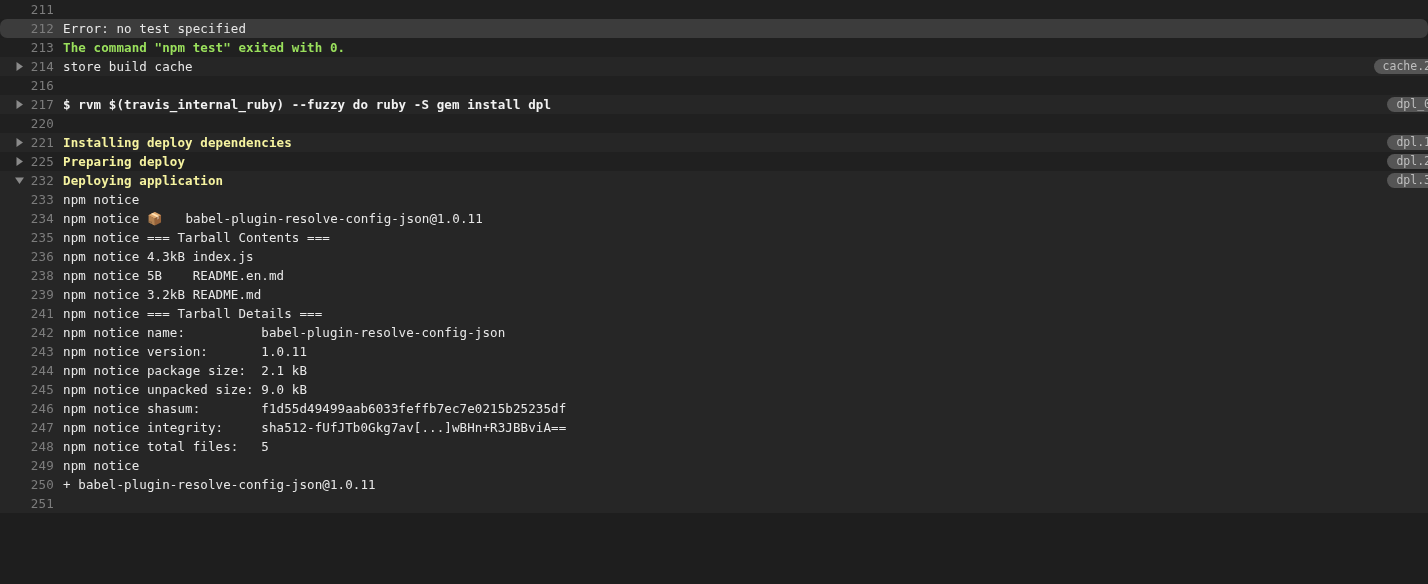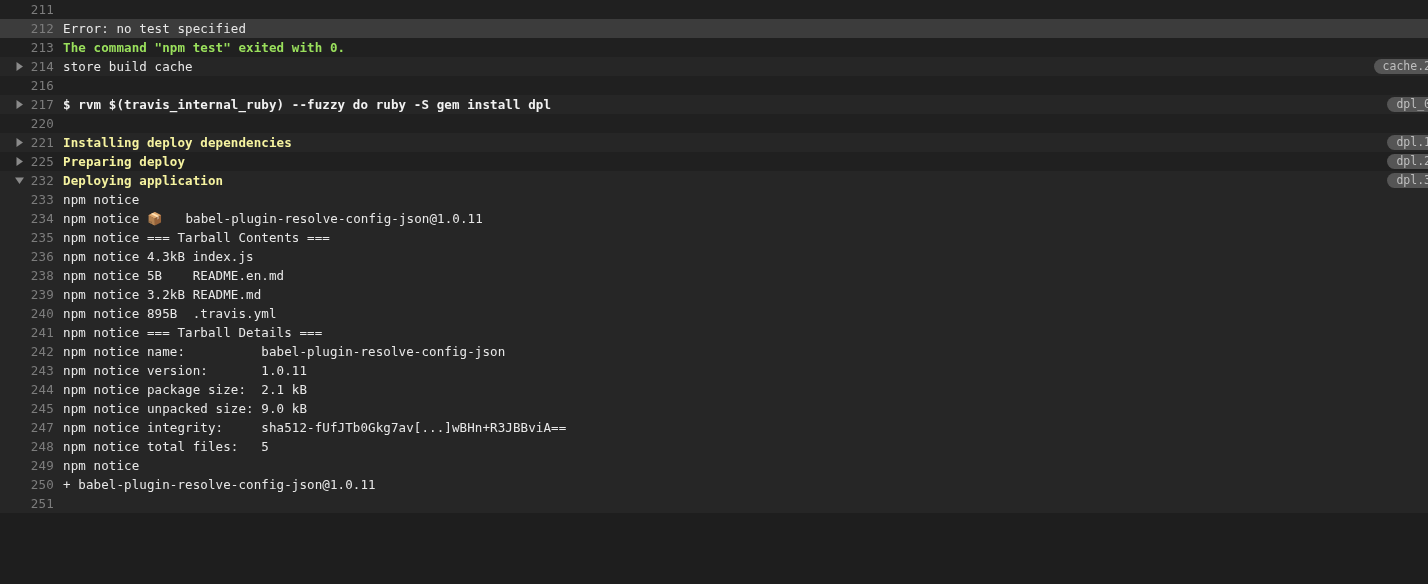--- a/index.html
+++ b/index.html
@@ -28,20 +28,21 @@
     line-height: 19px;
     white-space: pre;
     background: #202020;
     font-size: 12.5px;
   }
   .log-line.alt {
     background: #262626;
   }
   .log-line.highlight {
     background: #3c3c3c;
+    border-radius: 7px;
   }
 
   .fold-toggle {
     position: absolute;
     left: 11px;
     top: 0;
     width: 16px;
     height: 19px;
     display: flex;
     align-items: center;
@@ -114,24 +115,24 @@
         </svg></span><span class="line-no">225</span><span class="line-text yellow">Preparing deploy</span><span class="tag">dpl.2</span></div>
     <div class="log-line alt"><span class="fold-toggle"><svg width="9" height="9" viewBox="0 0 9 9">
           <polygon class="tri" points="0,1.5 9,1.5 4.5,8"></polygon>
         </svg></span><span class="line-no">232</span><span class="line-text yellow">Deploying application</span><span class="tag">dpl.3</span></div>
     <div class="log-line alt"><span class="line-no">233</span><span class="line-text">npm notice</span></div>
     <div class="log-line alt"><span class="line-no">234</span><span class="line-text">npm notice 📦   babel-plugin-resolve-config-json@1.0.11</span></div>
     <div class="log-line alt"><span class="line-no">235</span><span class="line-text">npm notice === Tarball Contents ===</span></div>
     <div class="log-line alt"><span class="line-no">236</span><span class="line-text">npm notice 4.3kB index.js</span></div>
     <div class="log-line alt"><span class="line-no">238</span><span class="line-text">npm notice 5B    README.en.md</span></div>
     <div class="log-line alt"><span class="line-no">239</span><span class="line-text">npm notice 3.2kB README.md</span></div>
-    <div class="log-line alt"><span class="line-no">240</span><span class="line-text">npm notice 895B  .travis.yml</span></div>
     <div class="log-line alt"><span class="line-no">241</span><span class="line-text">npm notice === Tarball Details ===</span></div>
     <div class="log-line alt"><span class="line-no">242</span><span class="line-text">npm notice name:          babel-plugin-resolve-config-json</span></div>
     <div class="log-line alt"><span class="line-no">243</span><span class="line-text">npm notice version:       1.0.11</span></div>
     <div class="log-line alt"><span class="line-no">244</span><span class="line-text">npm notice package size:  2.1 kB</span></div>
     <div class="log-line alt"><span class="line-no">245</span><span class="line-text">npm notice unpacked size: 9.0 kB</span></div>
+    <div class="log-line alt"><span class="line-no">246</span><span class="line-text">npm notice shasum:        f1d55d49499aab6033feffb7ec7e0215b25235df</span></div>
     <div class="log-line alt"><span class="line-no">247</span><span class="line-text">npm notice integrity:     sha512-fUfJTb0Gkg7av[...]wBHn+R3JBBviA==</span></div>
     <div class="log-line alt"><span class="line-no">248</span><span class="line-text">npm notice total files:   5</span></div>
     <div class="log-line alt"><span class="line-no">249</span><span class="line-text">npm notice</span></div>
     <div class="log-line alt"><span class="line-no">250</span><span class="line-text">+ babel-plugin-resolve-config-json@1.0.11</span></div>
     <div class="log-line alt"><span class="line-no">251</span><span class="line-text"></span></div>
   </div>
 
 </body></html>

